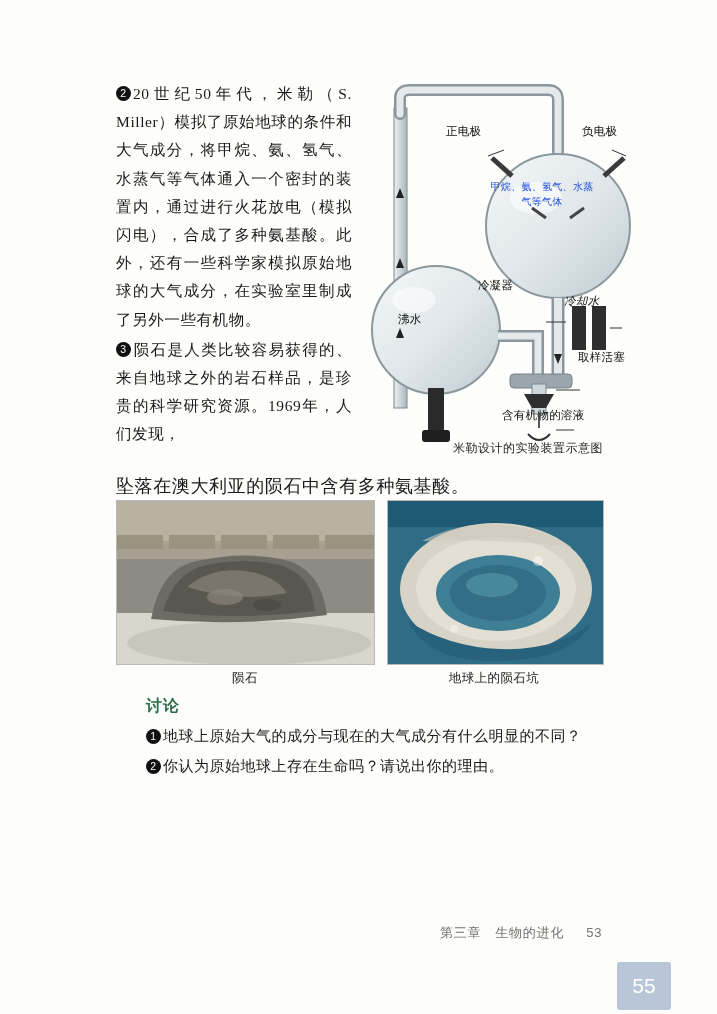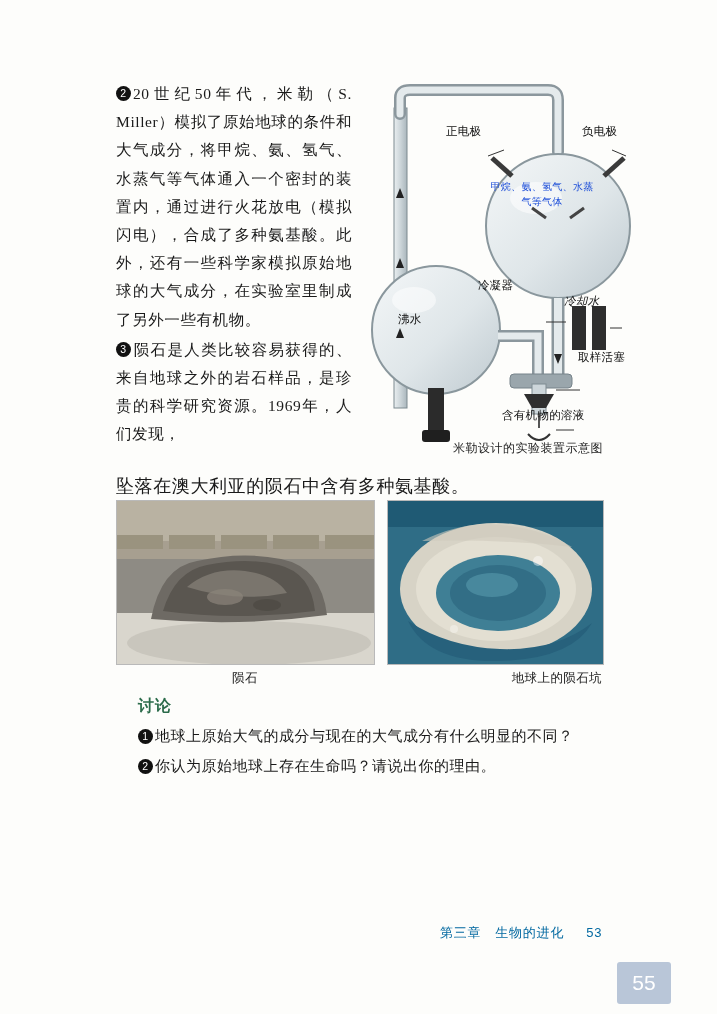--- a/index.html
+++ b/index.html
@@ -118,27 +118,27 @@
     left: 116px;
     top: 670px;
     width: 488px;
     font-size: 12.5px;
     letter-spacing: 0.4px;
   }
   .cap-left {
     position: absolute; left: 0; width: 258px; text-align: center;
   }
   .cap-right {
-    position: absolute; left: 270px; width: 216px; text-align: right;
+    position: absolute; left: 270px; width: 216px; text-align: center;
   }
 
   
   .discuss {
     position: absolute;
-    left: 138px;
+    left: 146px;
     top: 696px;
     width: 480px;
   }
   .discuss-title {
     font-size: 16px;
     font-weight: bold;
     color: #2b6b4a;
     letter-spacing: 1px;
     margin-bottom: 6px;
     font-family: "Liberation Sans", sans-serif;
@@ -153,30 +153,30 @@
   .q .marker { vertical-align: 1px; }
 
   
   .footer {
     position: absolute;
     left: 440px;
     top: 924px;
     width: 200px;
     font-size: 13px;
     letter-spacing: 0.8px;
-    color: #0369a1;
+    color: #737373;
   }
   .footer .chap { margin-right: 22px; }
   .footer .pno { font-family: "Liberation Sans", sans-serif; }
   .corner-box {
     position: absolute;
     left: 617px;
     top: 962px;
     width: 54px;
-    height: 42px;
+    height: 48px;
     background: #b9c6d8;
     color: #fff;
     font-size: 21px;
     font-family: "Liberation Sans", sans-serif;
     display: flex;
     align-items: center;
     justify-content: center;
     border-radius: 3px;
   }
 </style>

